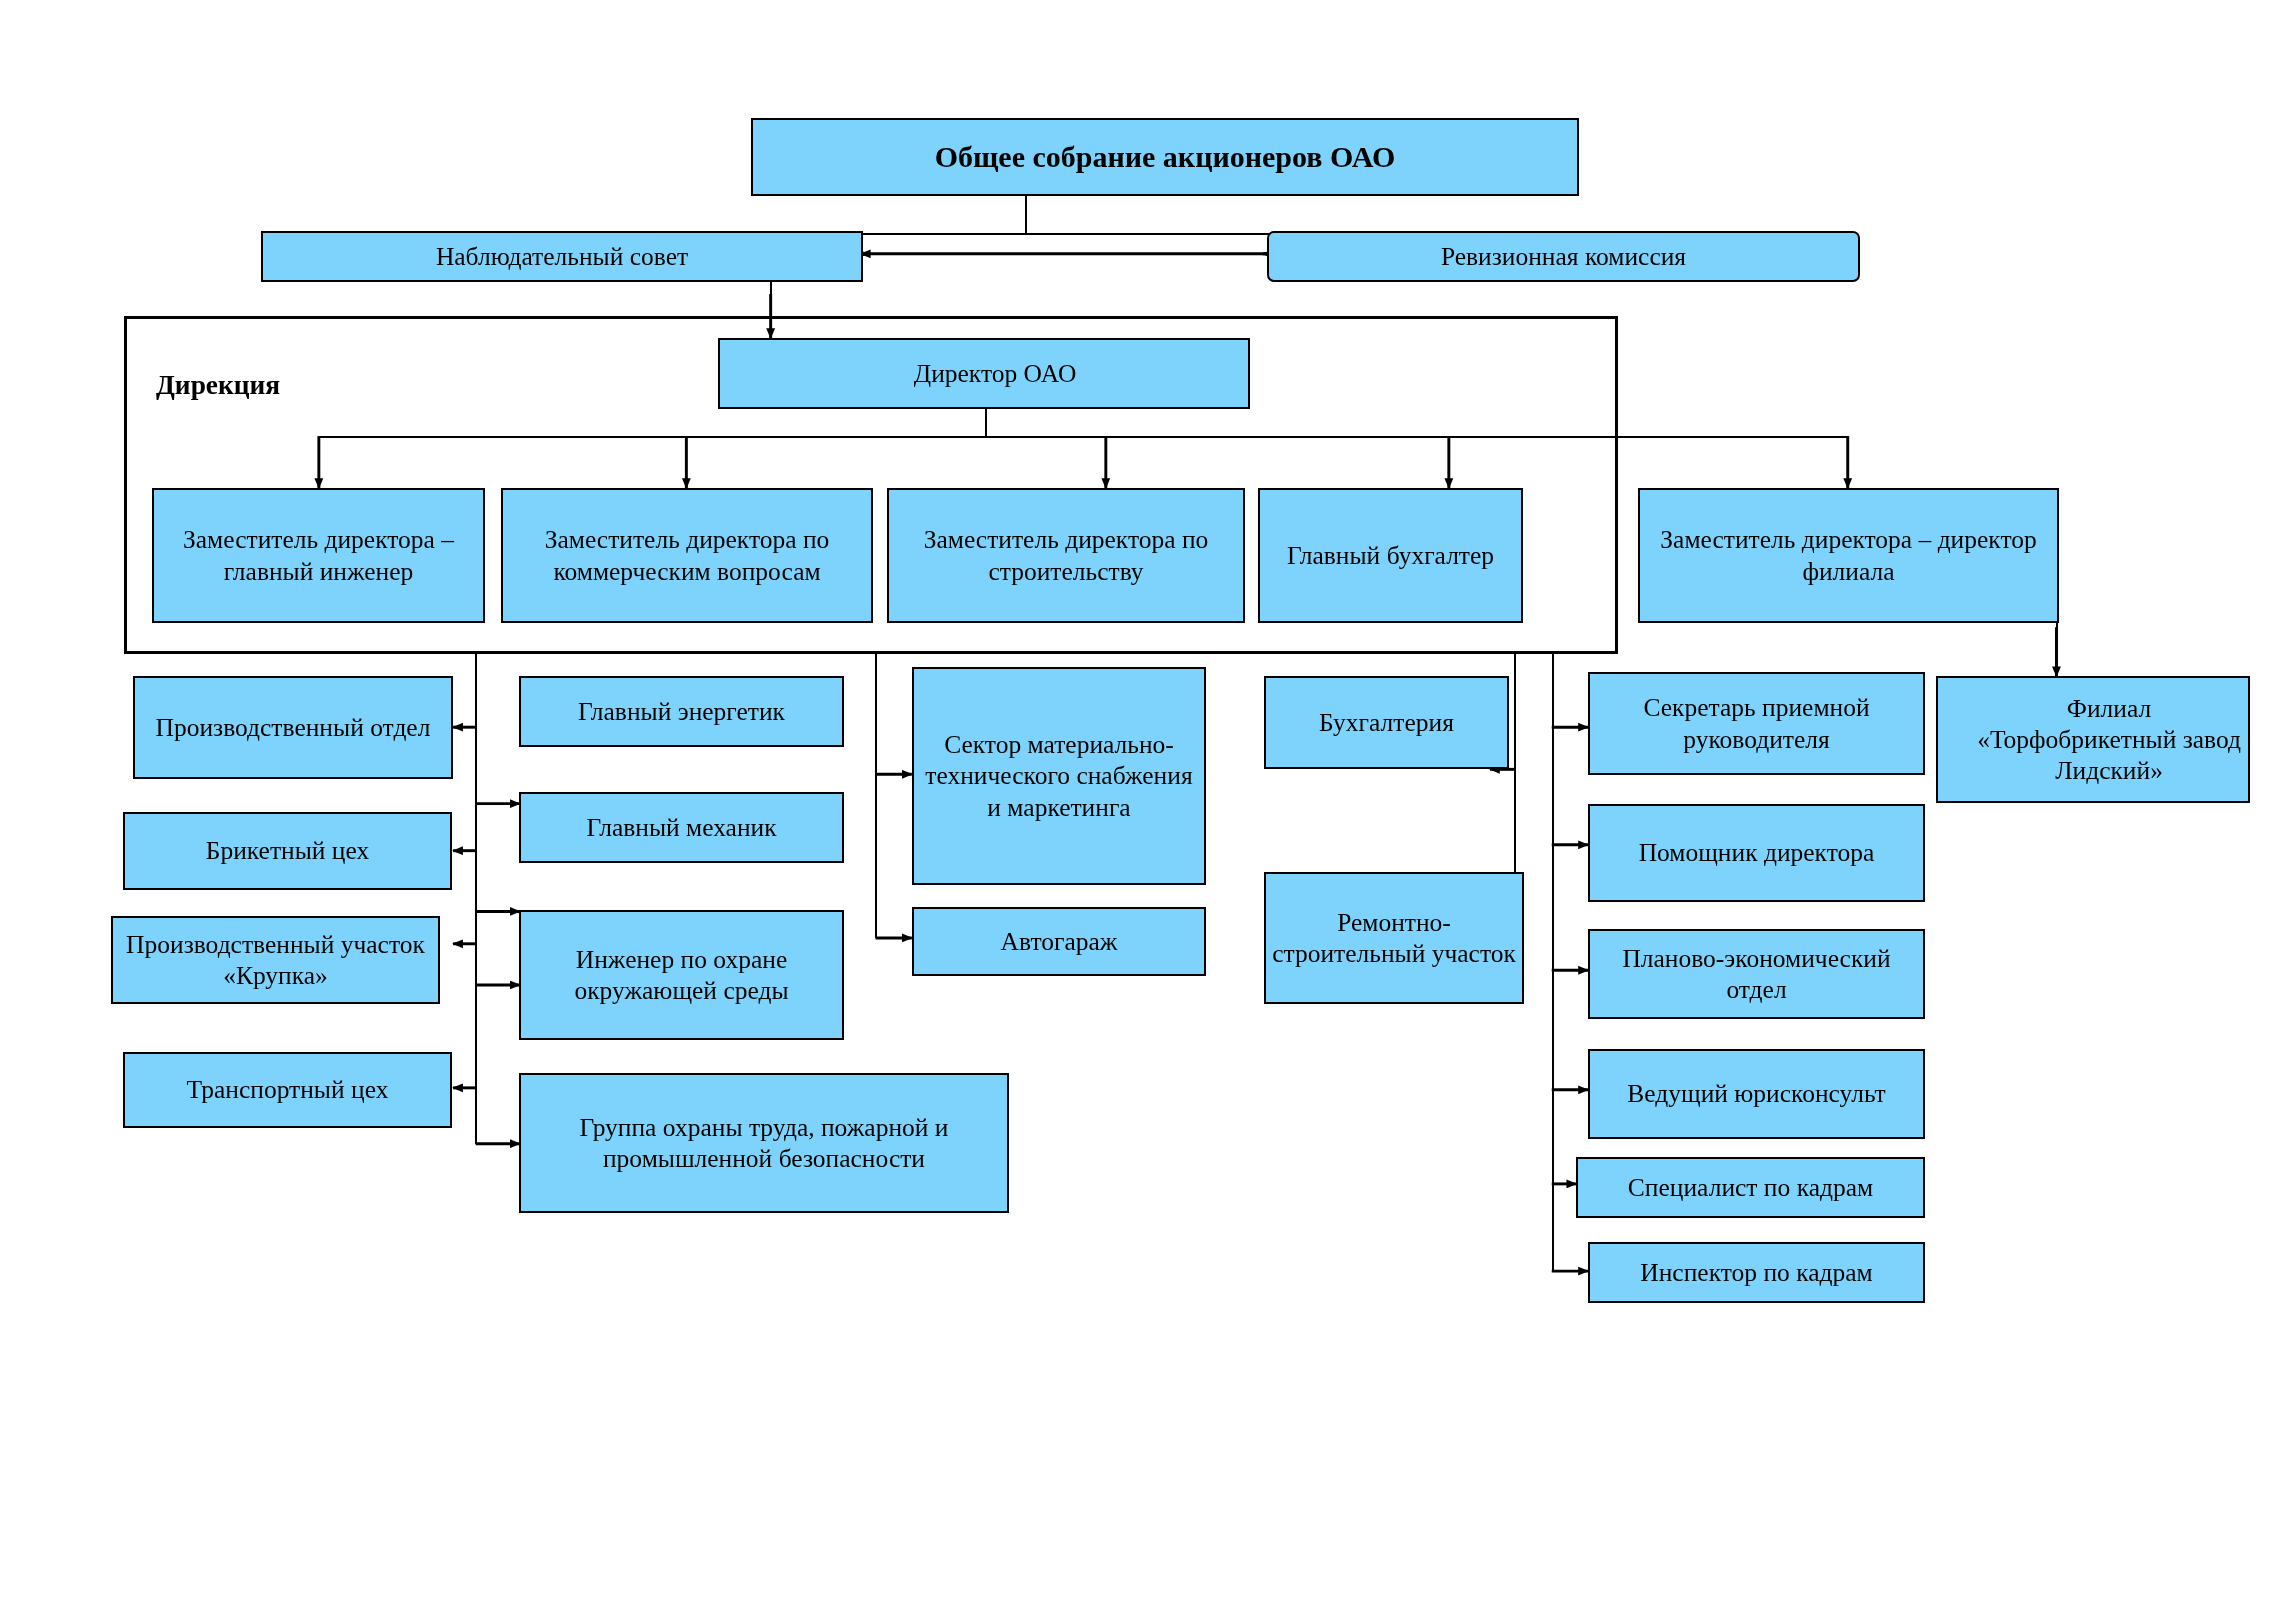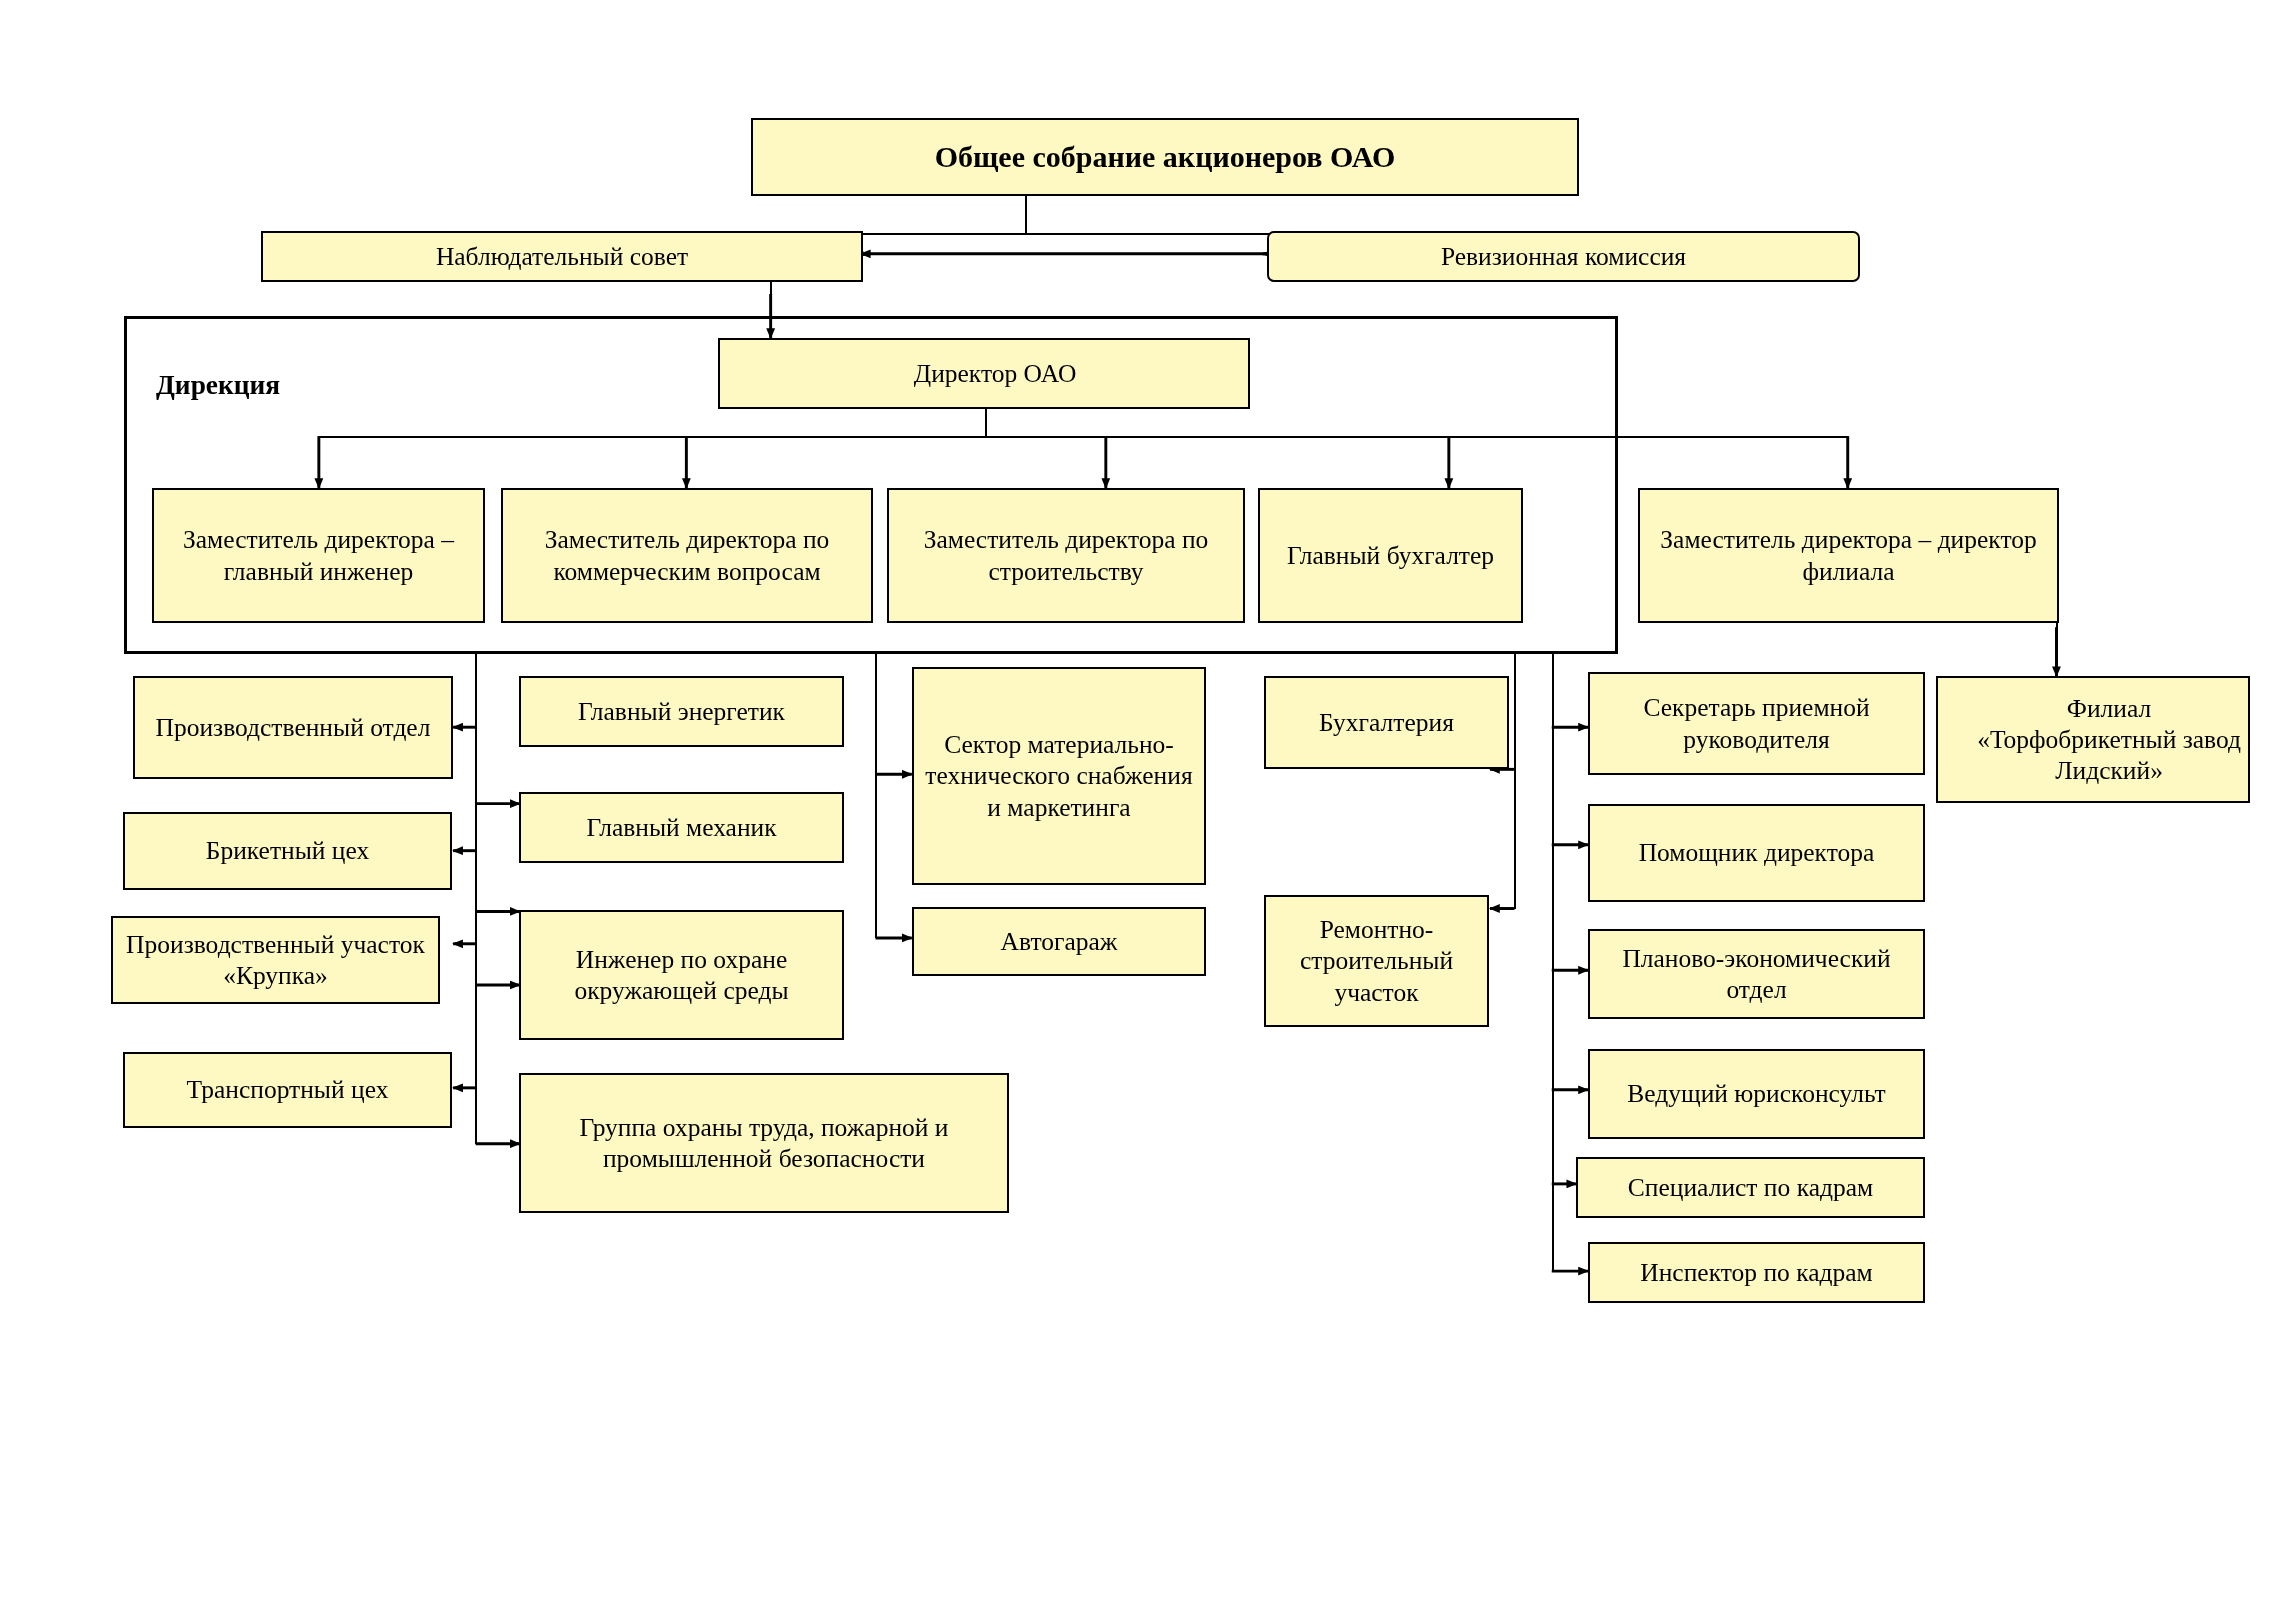--- a/index.html
+++ b/index.html
@@ -15,21 +15,21 @@
     position: relative;
     width: 2293px;
     height: 1621px;
     background: #ffffff;
     overflow: hidden;
   }
   .box {
     position: absolute;
     box-sizing: border-box;
     border: 2px solid #000000;
-    background: #fef9c3;
+    background: #7dd3fc;
     display: flex;
     align-items: center;
     justify-content: center;
     text-align: center;
     line-height: 1.22;
     padding: 2px 5.9px;
     font-size: 25.5px;
     z-index: 3;
   }
   .box.top-title {
@@ -165,21 +165,21 @@
 
   <div class="box" style="left:519px; top:676px; width:325px; height:71px;">Главный энергетик</div>
   <div class="box" style="left:519px; top:792px; width:325px; height:71px;">Главный механик</div>
   <div class="box" style="left:519px; top:910px; width:325px; height:130px;">Инженер по охране окружающей среды</div>
   <div class="box" style="left:519px; top:1073px; width:490px; height:140px;">Группа охраны труда, пожарной и промышленной безопасности</div>
 
   <div class="box" style="left:912px; top:667px; width:294px; height:218px;">Сектор материально-технического снабжения и маркетинга</div>
   <div class="box" style="left:912px; top:907px; width:294px; height:69px;">Автогараж</div>
 
   <div class="box" style="left:1264px; top:676px; width:245px; height:93px;">Бухгалтерия</div>
-  <div class="box" style="left:1264px; top:872px; width:225px; height:132px;margin-top:23px;">Ремонтно-строительный участок</div>
+  <div class="box" style="left:1264px; top:872px; width:260px; height:132px;">Ремонтно-строительный участок</div>
 
   <div class="box" style="left:1588px; top:672px; width:337px; height:103px;">Секретарь приемной руководителя</div>
   <div class="box" style="left:1588px; top:804px; width:337px; height:98px;">Помощник директора</div>
   <div class="box" style="left:1588px; top:929px; width:337px; height:90px;">Планово-экономический отдел</div>
   <div class="box" style="left:1588px; top:1049px; width:337px; height:90px;">Ведущий юрисконсульт</div>
   <div class="box" style="left:1576px; top:1157px; width:349px; height:61px;">Специалист по кадрам</div>
   <div class="box" style="left:1588px; top:1242px; width:337px; height:61px;">Инспектор по кадрам</div>
 
   <div class="box" style="left:1936px; top:676px; width:314px; height:127px;padding-left:38px;">Филиал «Торфобрикетный завод Лидский»</div>
 

